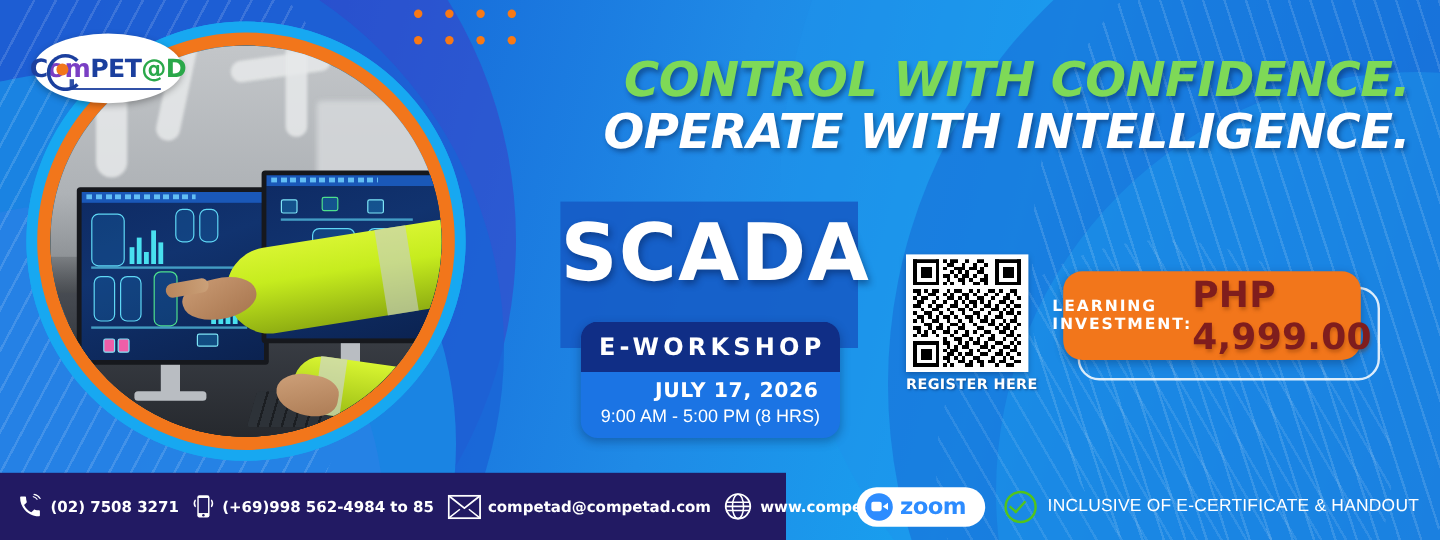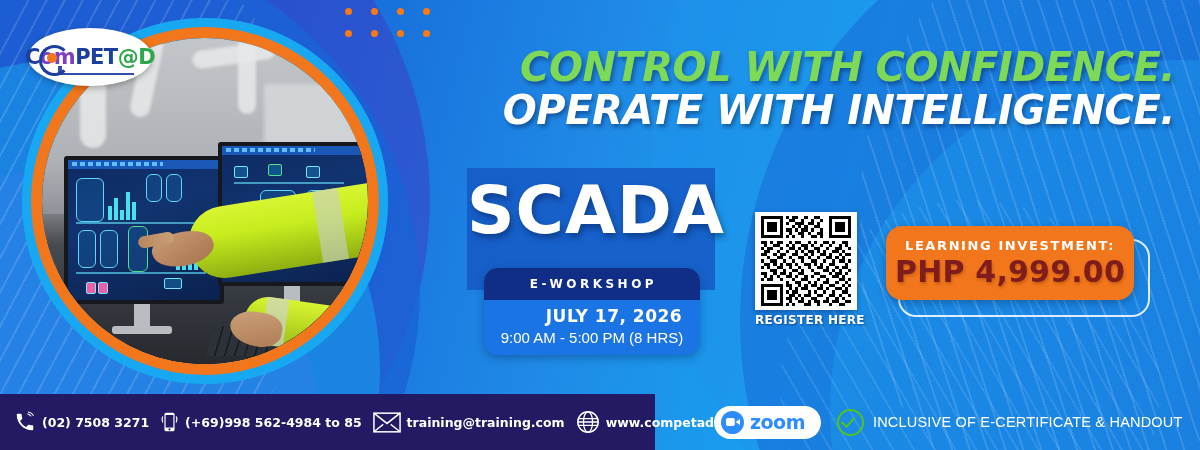--- a/index.html
+++ b/index.html
@@ -384,21 +384,21 @@
     overflow: hidden;
     background: #1b74e4;
     box-shadow: 0 3px 8px rgba(0,20,60,.3);
     z-index: 5;
   }
   .workshop-head {
     background: #102e86;
     color: #ffffff;
     font-family: "DejaVu Sans", sans-serif;
     font-weight: 700;
-    font-size: 12px;
+    font-size: 20px;
     letter-spacing: 3.5px;
     text-align: center;
     padding: 9px 0 9px 3px;
   }
   .workshop-body {
     text-align: center;
     padding: 6px 0 9px;
     color: #ffffff;
   }
   .ws-date {
@@ -449,21 +449,21 @@
     z-index: 4;
   }
   .price-badge {
     position: absolute;
     left: 886px; top: 226px;
     width: 248px; height: 74px;
     background: #f2761b;
     border-radius: 16px;
     z-index: 5;
     display: flex;
-    flex-direction: column;
+    flex-direction: row;
     align-items: center;
     justify-content: center;
     box-shadow: 0 3px 8px rgba(0,20,60,.3);
   }
   .price-label {
     font-family: "DejaVu Sans", sans-serif;
     font-weight: 700;
     font-size: 13px;
     letter-spacing: 1.6px;
     color: #ffffff;
@@ -962,21 +962,21 @@
         <path d="M2.6 7.5C1.7 9 1.7 11.5 2.6 13M17.4 7.5c.9 1.5.9 4 0 5.5" stroke="#ffffff" stroke-width="1.3" fill="none" stroke-linecap="round"></path>
       </svg>
       <span>(+69)998 562-4984 to 85</span>
     </div>
     <div class="fc">
       <svg width="28" height="21" viewBox="0 0 30 22">
         <rect x="1" y="1" width="28" height="20" fill="none" stroke="#ffffff" stroke-width="1.6"></rect>
         <path d="M1 1l14 11L29 1" fill="none" stroke="#ffffff" stroke-width="1.6"></path>
         <path d="M1 21l10-8M29 21l-10-8" fill="none" stroke="#ffffff" stroke-width="1.4"></path>
       </svg>
-      <span>training@training.com</span>
+      <span>competad@competad.com</span>
     </div>
     <div class="fc">
       <svg width="24" height="24" viewBox="0 0 24 24">
         <circle cx="12" cy="12" r="10.2" fill="none" stroke="#ffffff" stroke-width="1.5"></circle>
         <ellipse cx="12" cy="12" rx="4.6" ry="10.2" fill="none" stroke="#ffffff" stroke-width="1.3"></ellipse>
         <path d="M1.9 8.6h20.2M1.9 15.4h20.2M1.8 12h20.4" stroke="#ffffff" stroke-width="1.3" fill="none"></path>
       </svg>
       <span>www.competad.com</span>
     </div>
   </div>

